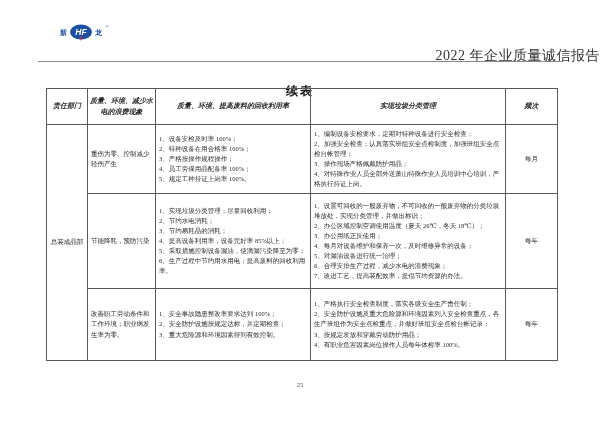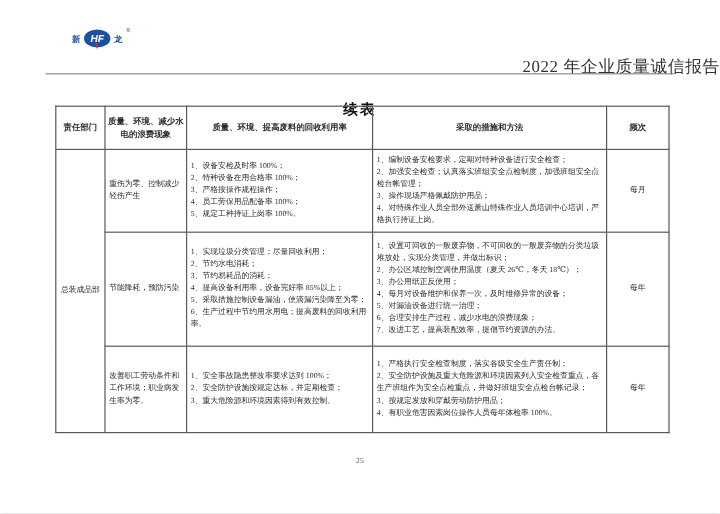--- a/index.html
+++ b/index.html
@@ -42,21 +42,21 @@
   table.report col.c2{width:68px}
   table.report col.c3{width:155px}
   table.report col.c4{width:195px}
   table.report col.c5{width:52px}
   table.report th,table.report td{
     border:1px solid #595959;
     font-size:6.5px;line-height:1.55;
     padding:2px 3px;vertical-align:middle;
     word-break:break-all;
   }
-  table.report thead tr{height:36px;}
+  table.report thead tr{height:36px;font-style:italic;}
   table.report th{font-size:7px;font-weight:bold;text-align:center;padding:2px 2px;}
   tbody tr.r0{height:69px;}
   tbody tr.r1{height:95px;}
   tbody tr.r2{height:72px;}
   td.dept{text-align:center;}
   td.goal{text-align:left;padding:2px 4px;}
   td.lines{text-align:left;padding:2px 4px;}
   td.freq{text-align:center;}
   .line{margin:0;}
   
@@ -92,21 +92,21 @@
         <col class="c2">
         <col class="c3">
         <col class="c4">
         <col class="c5">
     </colgroup>
     <thead>
       <tr>
         <th>责任部门</th>
         <th>质量、环境、减少水电的浪费现象</th>
         <th>质量、环境、提高废料的回收利用率</th>
-        <th>采取的措施和方法</th>
+        <th>实现垃圾分类管理</th>
         <th>频次</th>
       </tr>
     </thead>
     <tbody id="table-body">
         <tr class="r0">
           <td class="dept" rowspan="3">总装成品部</td>
           <td class="goal">重伤为零、控制减少轻伤产生</td>
           <td class="lines">
             <div class="line">1、设备安检及时率 100%；</div>
             <div class="line">2、特种设备在用合格率 100%；</div>

